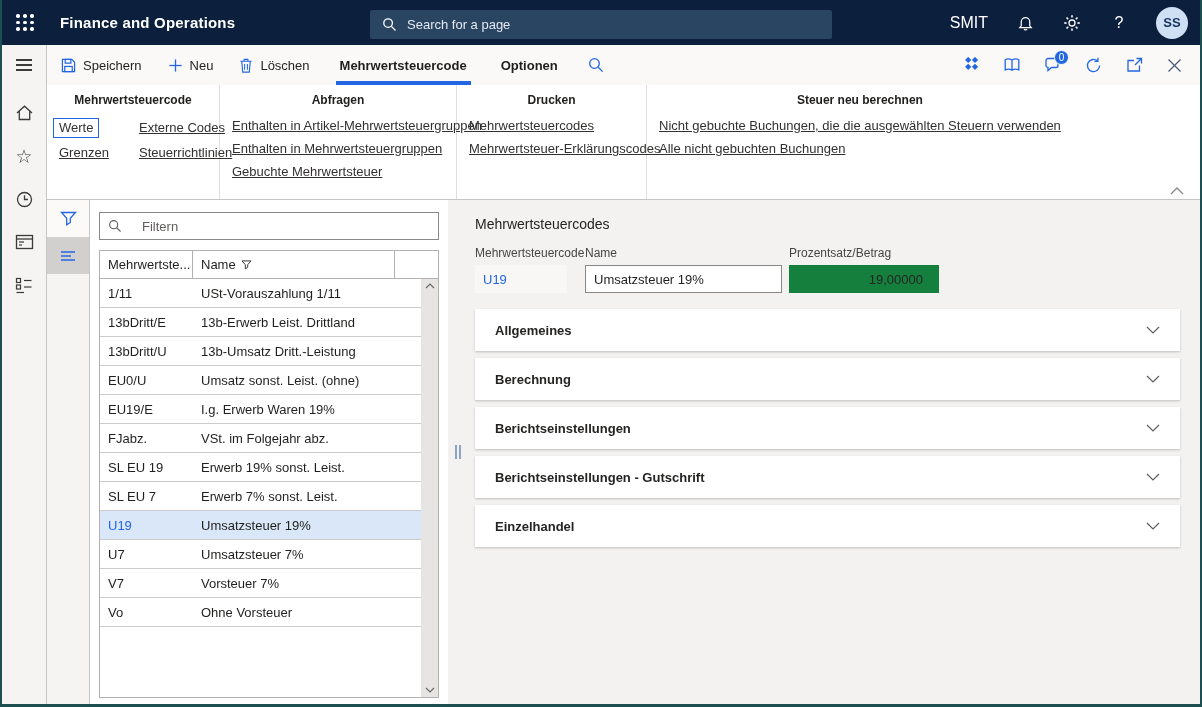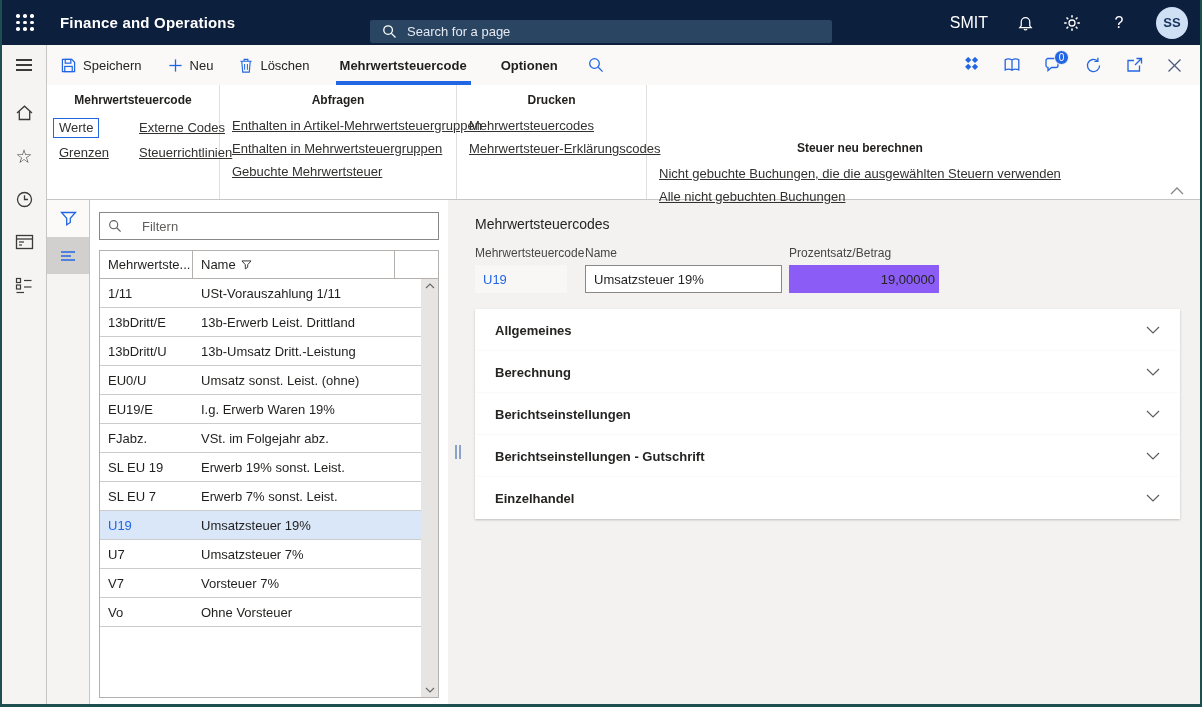--- a/index.html
+++ b/index.html
@@ -12,21 +12,21 @@
   .app{width:1202px;height:707px;position:relative;background:var(--bg-gray);
        border-left:2px solid var(--edge);border-right:2px solid var(--edge);
        border-bottom:3px solid var(--edge);overflow:hidden;display:flex;flex-direction:column;}
 
   
   .topbar{height:45px;background:var(--navy);display:flex;align-items:center;flex:0 0 45px;position:relative;color:#fff;}
   .waffle{width:46px;height:45px;display:flex;align-items:center;justify-content:center;cursor:pointer;}
   .waffle-dots{display:grid;grid-template-columns:repeat(3,4px);grid-gap:3px;}
   .waffle-dots i{width:3.5px;height:3.5px;background:#fff;border-radius:50%;}
   .app-title{font-size:15px;font-weight:bold;margin-left:12px;letter-spacing:.2px;}
-  .nav-search{position:absolute;left:368px;top:20px;width:462px;height:23px;background:#2a4562;
+  .nav-search{position:absolute;left:368px;top:10px;width:462px;height:29px;background:#2a4562;
       display:flex;align-items:center;padding-left:12px;border-radius:2px;}
   .nav-search input{background:transparent;border:none;outline:none;color:#fff;font-size:13px;margin-left:10px;width:380px;font-family:inherit;}
   .nav-search input::placeholder{color:#e4e9f2;opacity:1;}
   .topbar-right{margin-left:auto;display:flex;align-items:center;gap:27px;padding-right:12px;}
   .topbar-right .txt{font-size:16px;}
   .top-icon{width:20px;height:20px;display:flex;align-items:center;justify-content:center;cursor:pointer;font-size:15px;color:#fff;}
   .avatar{width:32px;height:32px;border-radius:50%;background:#cfe0f5;color:#16325c;font-size:13px;font-weight:bold;
       display:flex;align-items:center;justify-content:center;cursor:pointer;}
 
   
@@ -54,21 +54,21 @@
 
   
   .ribbon{height:115px;flex:0 0 115px;background:#fff;border-bottom:1px solid var(--border);display:flex;position:relative;}
   .rgroup{padding:8px 12px 0 12px;border-right:1px solid #e1dfdd;}
   .rgroup:last-of-type{border-right:none;}
   .rgroup-title{font-size:12px;font-weight:bold;color:#201f1e;text-align:center;margin-bottom:11px;white-space:nowrap;}
   .ritem{font-size:13px;color:var(--text);cursor:pointer;white-space:nowrap;line-height:16px;text-decoration:underline;}
   .g1{width:173px;}
   .g1 .cols{display:grid;grid-template-columns:66px auto;column-gap:14px;row-gap:7px;align-items:center;}
   .focus-box{border:1px solid var(--accent);padding:1px 5px;margin-left:-6px;display:inline-block;}
-  .g2{width:237px;} .g3{width:190px;} .g4{width:auto;padding-right:30px;margin-top:48px;}
+  .g2{width:237px;} .g3{width:190px;} .g4{width:auto;padding-right:30px;}
   .stack .ritem{margin-bottom:7px;}
   .ribbon-collapse{position:absolute;right:16px;bottom:4px;cursor:pointer;color:#8a8886;display:flex;}
 
   
   .content{flex:1;display:flex;min-height:0;background:var(--bg-gray);}
   .toggle-strip{width:43px;flex:0 0 43px;border-right:1px solid var(--border);display:flex;flex-direction:column;background:#f5f4f3;}
   .tg-btn{height:37px;display:flex;align-items:center;justify-content:center;cursor:pointer;color:var(--accent);}
   .tg-btn.white{background:#fbfaf9;}
   .tg-btn.on{background:#d2d0ce;}
 
@@ -100,23 +100,23 @@
   .detail-title{font-size:14px;color:#252423;}
   .fields{display:flex;margin-top:14px;}
   .field{display:flex;flex-direction:column;}
   .field label{font-size:12px;color:#484644;margin-bottom:5px;white-space:nowrap;}
   .ctl{height:28px;font-size:13px;display:flex;align-items:center;}
   .f-code{width:92px;margin-right:18px;}
   .f-code .ctl{background:#f8f7f6;color:var(--accent);padding-left:8px;cursor:pointer;}
   .f-name{width:197px;margin-right:7px;}
   .f-name input{height:28px;border:1px solid var(--border-dark);background:#fff;font-size:13px;padding-left:8px;color:#201f1e;outline:none;width:100%;font-family:inherit;}
   .f-pct{width:150px;}
-  .f-pct .ctl{background:#8b5cf6;color:#252423;justify-content:flex-end;padding-right:4px;}
+  .f-pct .ctl{background:#15803d;color:#252423;justify-content:flex-end;padding-right:16px;}
   .sections{margin-top:16px;width:705px;}
-  .section-card{height:42px;background:#fff;display:flex;align-items:center;justify-content:space-between;
+  .section-card{height:42px;background:#fff;margin-bottom:7px;display:flex;align-items:center;justify-content:space-between;
       padding:0 20px;box-shadow:0 0.6px 1.8px rgba(0,0,0,.12),0 1px 3px rgba(0,0,0,.1);cursor:pointer;}
   .section-card .s-title{font-size:13px;font-weight:bold;color:#252423;}
   .section-card .chev{color:#605e5c;display:flex;}
   svg{display:block;}
 </style>
 </head>
 <body>
 
 <div class="app">
 

